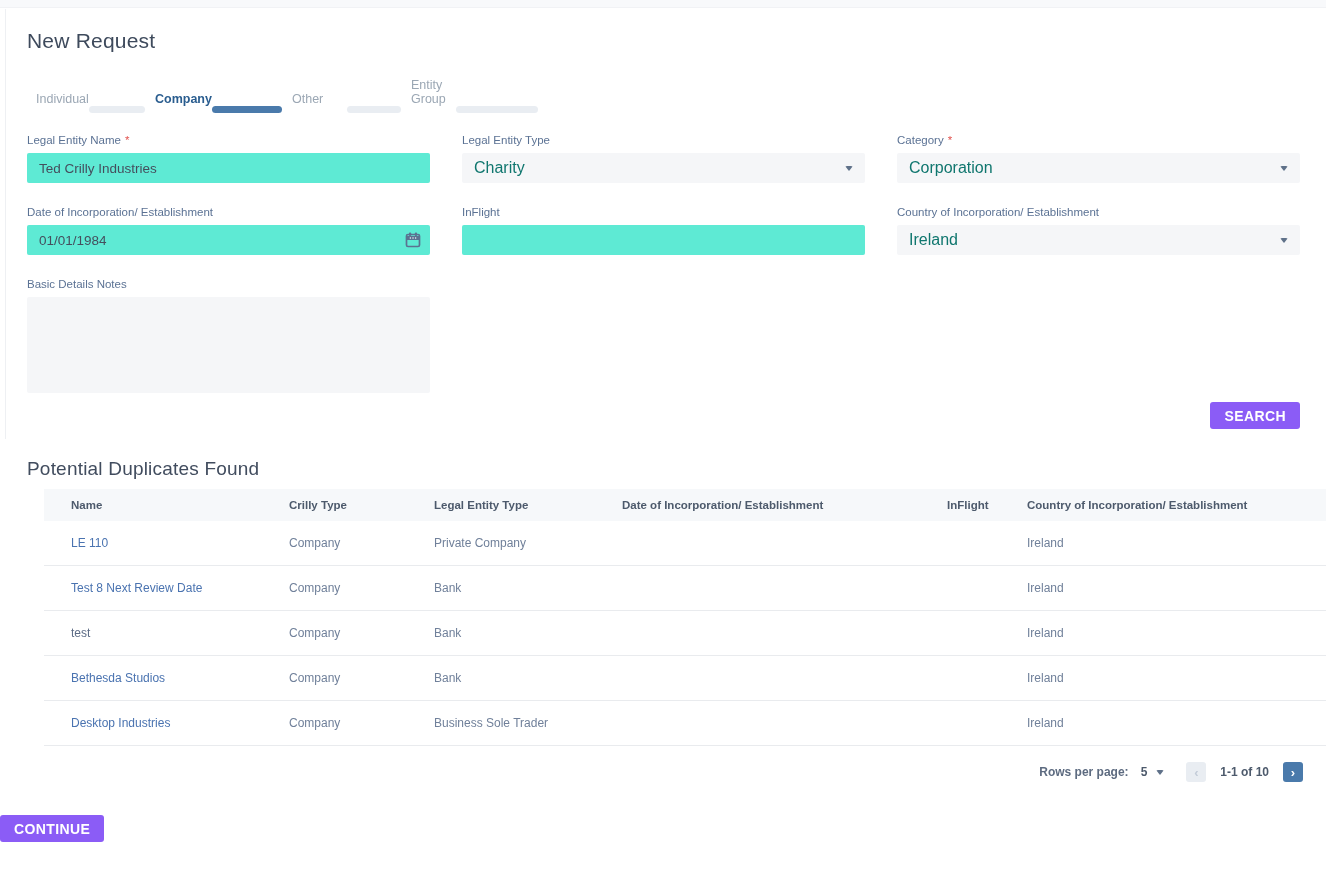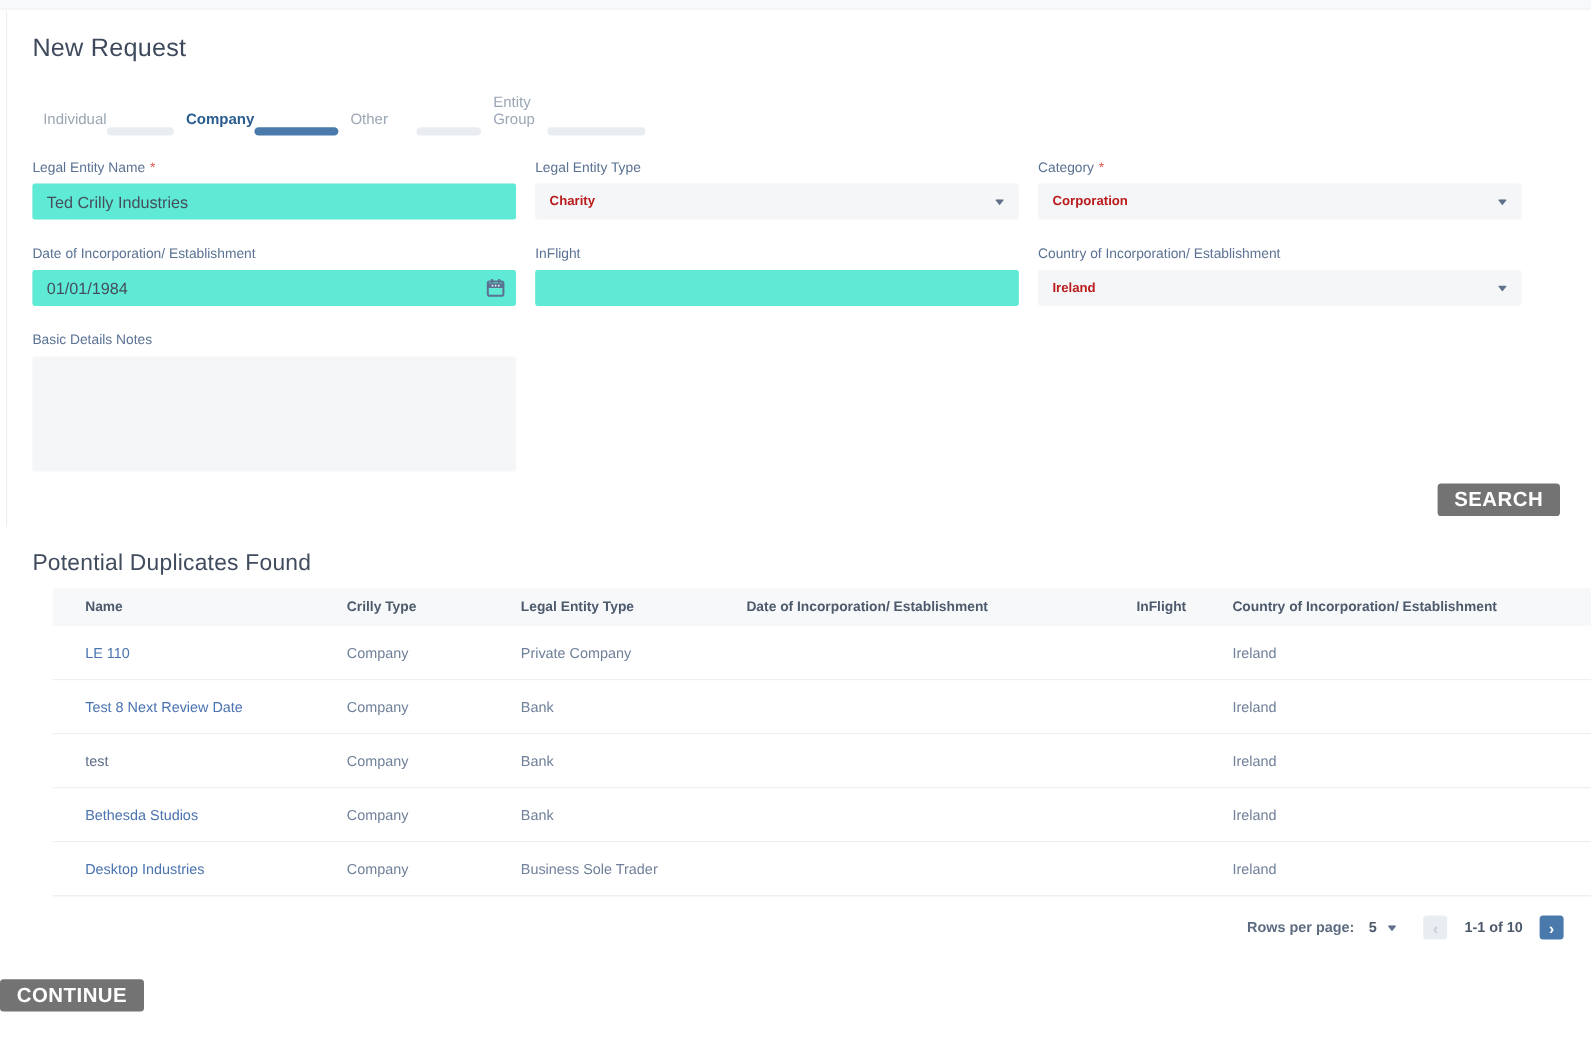--- a/index.html
+++ b/index.html
@@ -15,36 +15,36 @@
   .tabs { display:flex; margin:25px 0 0 36px; column-gap:10px; }
   .tab { display:flex; flex-direction:row; align-items:flex-end; cursor:pointer; }
   .tab:nth-child(1){ width:109px; } .tab:nth-child(2){ width:127px; }
   .tab:nth-child(3){ width:109px;gap:24px; } .tab:nth-child(4){ width:127px; }
   .tab .tab-label { font-size:12.5px; color:#9ba7b4; padding-bottom:7px; }
   .tab .tab-bar { height:7px; width:100%; border-radius:4px; background:#e9edf2; }
   .tab.active .tab-label { color:#2a5d8f; font-weight:700; }
   .tab.active .tab-bar { background:#4a7aab; }
 
   
-  .form-grid { display:grid; grid-template-columns:403px 403px 403px; column-gap:16px; margin:21px 0 0 27px; }
+  .form-grid { display:grid; grid-template-columns:403px 403px 403px; column-gap:32px; margin:21px 0 0 27px; }
   .field { margin-bottom:23px; }
   .field-label { font-size:11.5px; color:#5b7294; margin-bottom:7px; display:block; }
   .req { color:#e25450; margin-left:4px; font-size:11.5px; }
   .control { position:relative; height:30px; background:#f5f6f8; border-radius:2px; display:flex; align-items:center; }
   input.text-input { width:100%; height:30px; background:#5eead4; border:none; outline:none; border-radius:2px;
     padding:0 12px; font-size:13.5px; color:#454e5d; font-family:"Liberation Sans", sans-serif; }
   .select { cursor:pointer; padding:0 12px; justify-content:space-between; }
-  .select .select-value { font-size:11px; color:#b91c1c;font-weight:bold; }
+  .select .select-value { font-size:16px; color:#0f766e; }
   .caret { width:0; height:0; border-left:4.5px solid transparent; border-right:4.5px solid transparent; border-top:5.5px solid #5f7189; border-radius:2px; }
   .date-icon { position:absolute; right:9px; top:7px; }
   textarea.notes { width:403px; height:96px; background:#f5f6f8; border:none; outline:none; border-radius:2px;
     padding:10px 12px; font-size:13.5px; color:#454e5d; resize:none; font-family:"Liberation Sans", sans-serif; }
 
-  .btn { background:#737373; color:#fff; border:none; border-radius:3px; height:27px;
-    font-size:17px; font-weight:700; letter-spacing:.4px; padding:0 14px; cursor:pointer;
+  .btn { background:#8b5cf6; color:#fff; border:none; border-radius:3px; height:27px;
+    font-size:14px; font-weight:700; letter-spacing:.4px; padding:0 14px; cursor:pointer;
     font-family:"Liberation Sans", sans-serif; }
   .search-row { display:flex; justify-content:flex-end; padding-right:26px; margin-top:5px; }
 
   
   .section-title { margin:29px 0 0 27px; font-size:19px; color:#414c5e; font-weight:400; letter-spacing:.2px; }
   .dup-table { margin-top:9px; width:1326px;margin-left:44px; }
   .t-row { display:grid; grid-template-columns:245px 145px 188px 325px 80px auto; align-items:center; }
   .t-head { background:#f6f8fa; height:32px; }
   .t-head .t-cell { font-size:11.5px; font-weight:700; color:#4d5a6c; }
   .t-body-row { height:45px; border-bottom:1px solid #e9ebee; background:#fff; }

